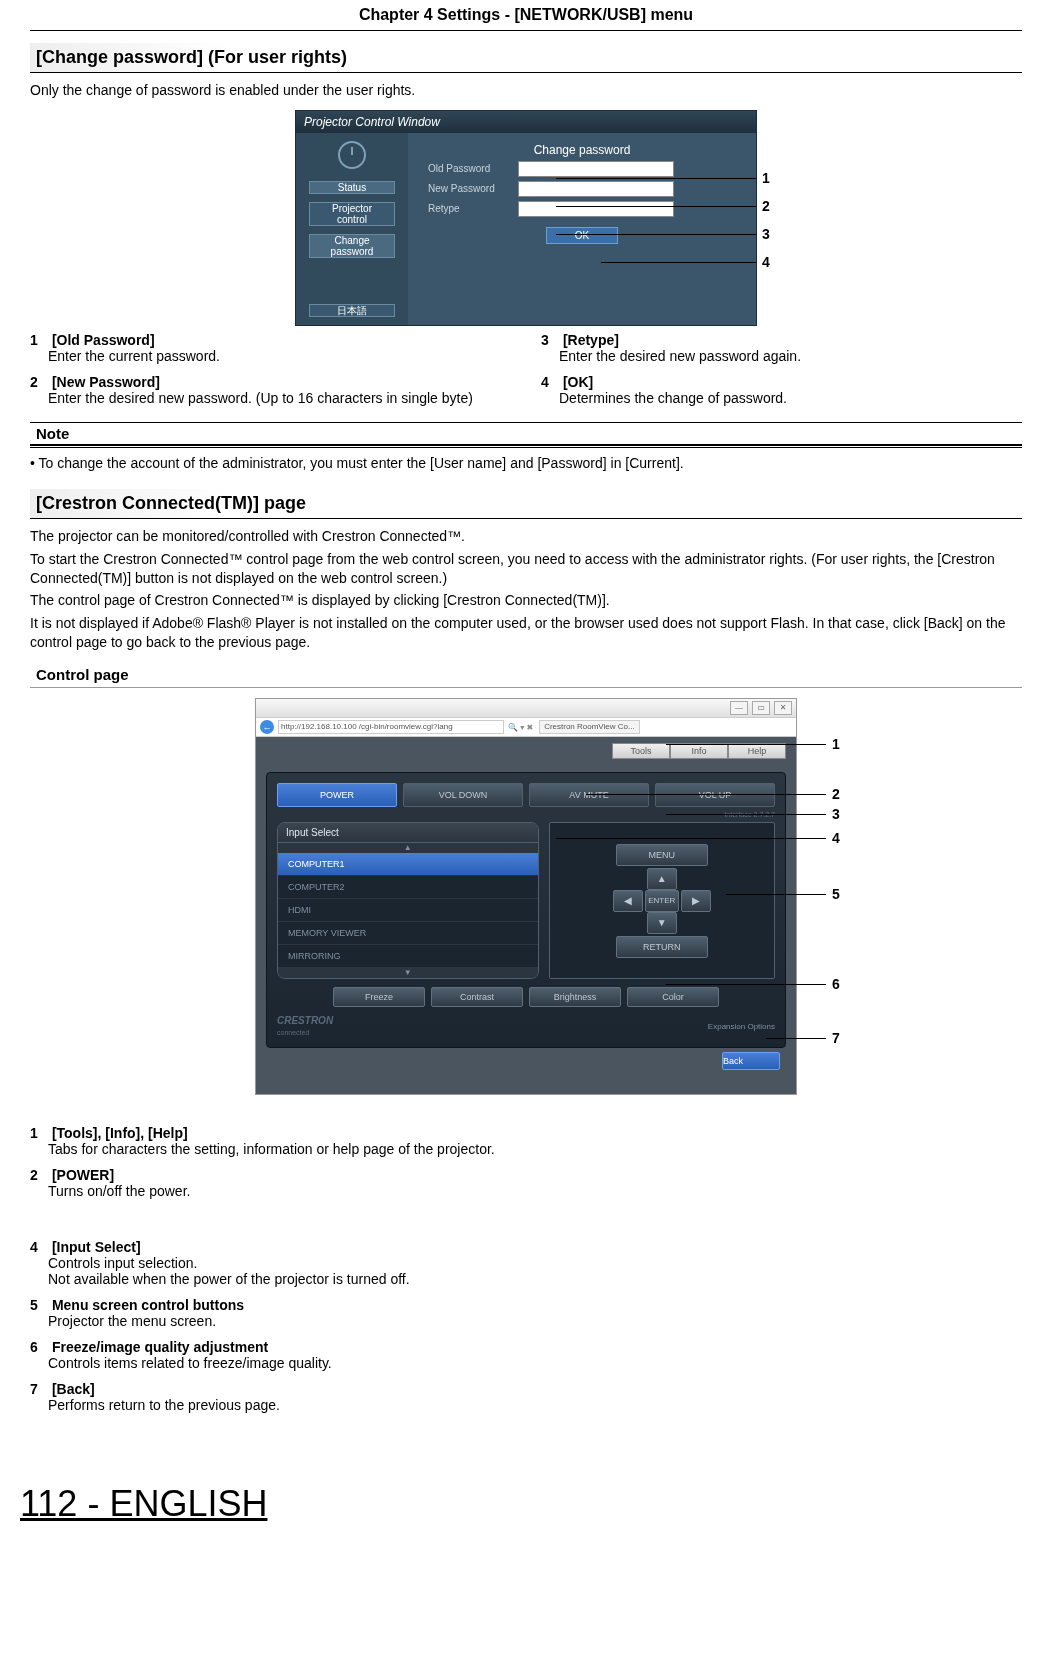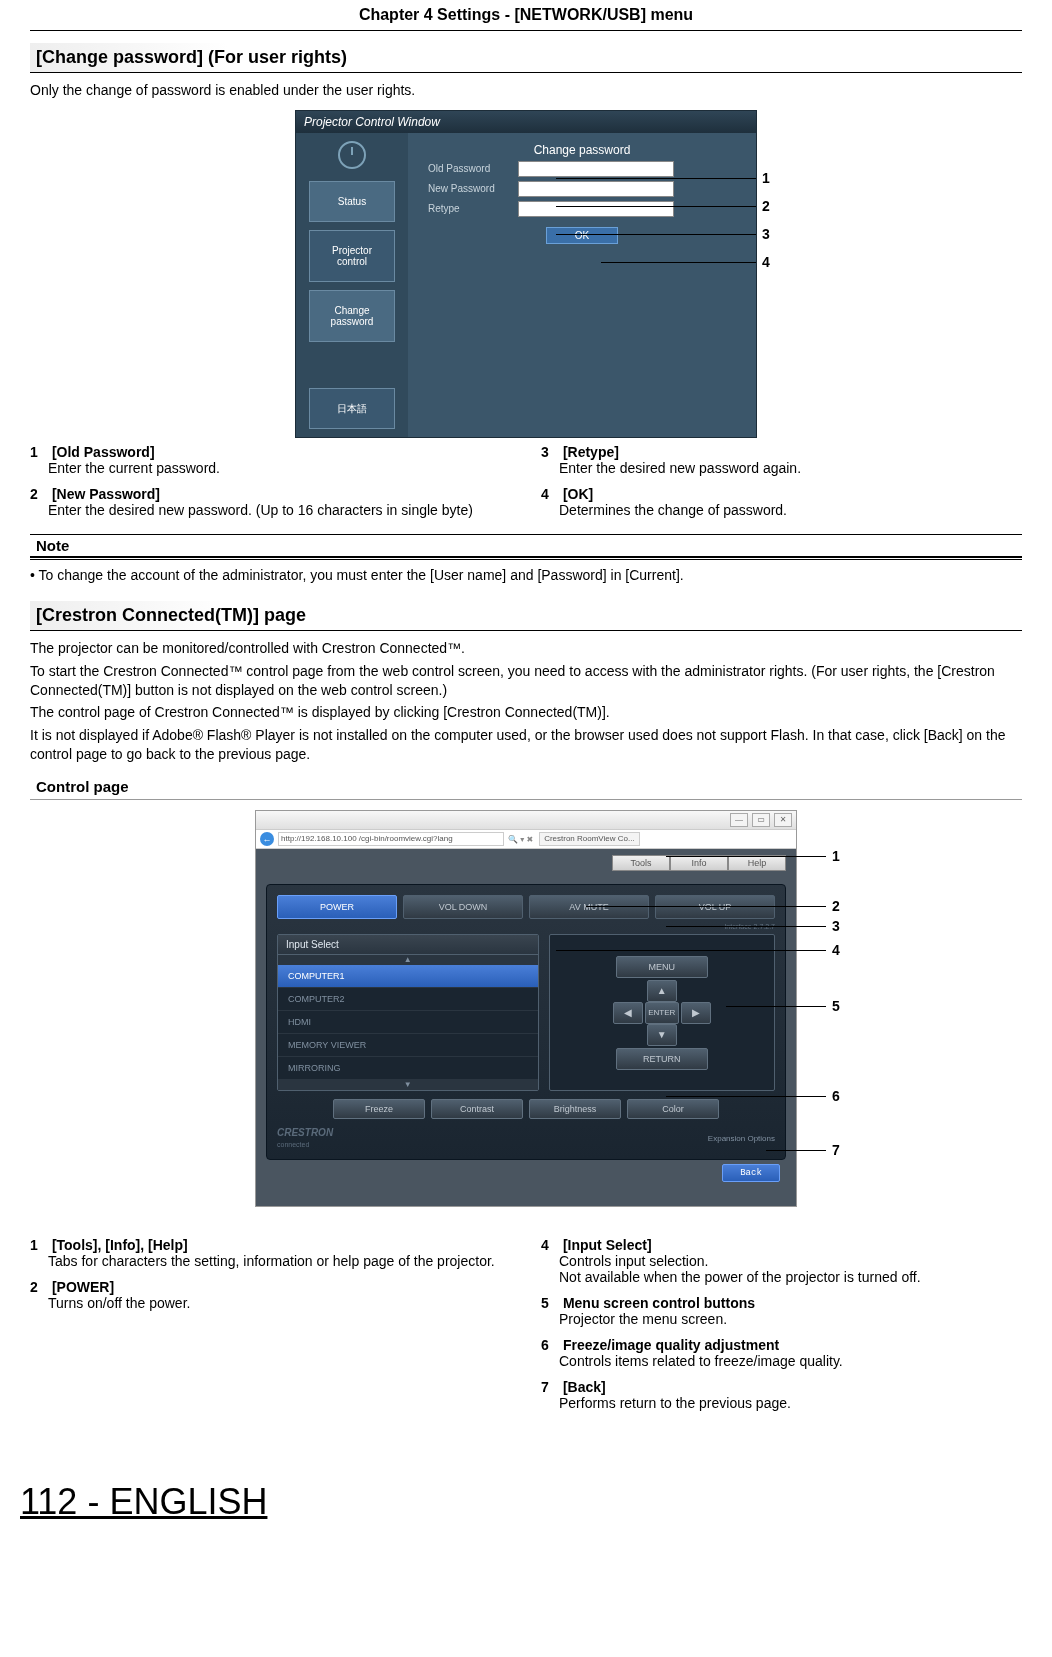--- a/index.html
+++ b/index.html
@@ -126,21 +126,21 @@
     position: absolute;
     top: 4px; left: 11px;
     width: 2px; height: 8px;
     background: #7da2b8;
   }
   .pcw-navbtn {
     background: #4a6a82;
     border: 1px solid #6a8aa2;
     text-align: center;
     width: 84px;
-    padding: 14px 0;
+    padding: 0 0;
     font-size: 10px;
     line-height: 1.1;
   }
   .pcw-navbtn.alt { background: #3a5870; }
   .pcw-main {
     flex: 1;
     padding: 10px 20px 30px 20px;
     position: relative;
   }
   .pcw-main-title {
@@ -308,21 +308,21 @@
   }
   .crv-btn.power { background: linear-gradient(#4a7fd8,#2a5fb8); color: #fff; border-color:#6a9ff8;}
   .crv-mid {
     display: flex;
     gap: 10px;
   }
   .crv-inputs {
     flex: 1.1;
     border: 1px solid #50606f;
     background: #1a2530;
-    border-radius: 2px;
+    border-radius: 8px;
     overflow: hidden;
   }
   .crv-inputs .hd {
     background: linear-gradient(#3a4550,#2a3540);
     padding: 4px 8px;
     font-size: 10px;
     color: #e0e8f0;
     border-bottom: 1px solid #50606f;
   }
   .crv-inputs .scroll-up, .crv-inputs .scroll-down {
@@ -409,28 +409,27 @@
     font-weight: bold;
     font-style: italic;
     font-size: 10px;
     color: #5a6a7a;
   }
   .crv-backbtn {
     display: block;
     width: 56px;
     height: 16px;
     line-height: 16px;
-    text-align: center;
+    text-align: left;
     background: linear-gradient(#4a7fd8,#2a5fb8);
     color: #fff;
     border: 1px solid #6a9ff8;
     font-size: 9px;
     margin: 4px 6px 6px auto;
     border-radius: 2px;
-    font-family: Liberation Mono, monospace;
   }
 
   .callouts2 {
     position: absolute;
     top: 10px;
     left: calc(50% + 280px);
   }
   .callouts2 .co {
     position: absolute;
     font-weight: bold;
@@ -617,21 +616,21 @@
       <div class="co" style="top: 122px; left: 26px;">4</div>
       <div class="line" style="top: 186px; left: -80px; width: 100px;"></div>
       <div class="co" style="top: 178px; left: 26px;">5</div>
       <div class="line" style="top: 276px; left: -140px; width: 160px;"></div>
       <div class="co" style="top: 268px; left: 26px;">6</div>
       <div class="line" style="top: 330px; left: -40px; width: 60px;"></div>
       <div class="co" style="top: 322px; left: 26px;">7</div>
     </div>
   </div>
 
-  <div class="two-col" style="margin-top:30px;">
+  <div class="two-col" style="margin-top:30px;flex-direction:column;">
     <div class="desc-list">
       <div class="item">
         <span class="n">1</span>
         <span class="t">[Tools], [Info], [Help]</span>
         <span class="d">Tabs for characters the setting, information or help page of the projector.</span>
       </div>
       <div class="item">
         <span class="n">2</span>
         <span class="t">[POWER]</span>
         <span class="d">Turns on/off the power.</span>

